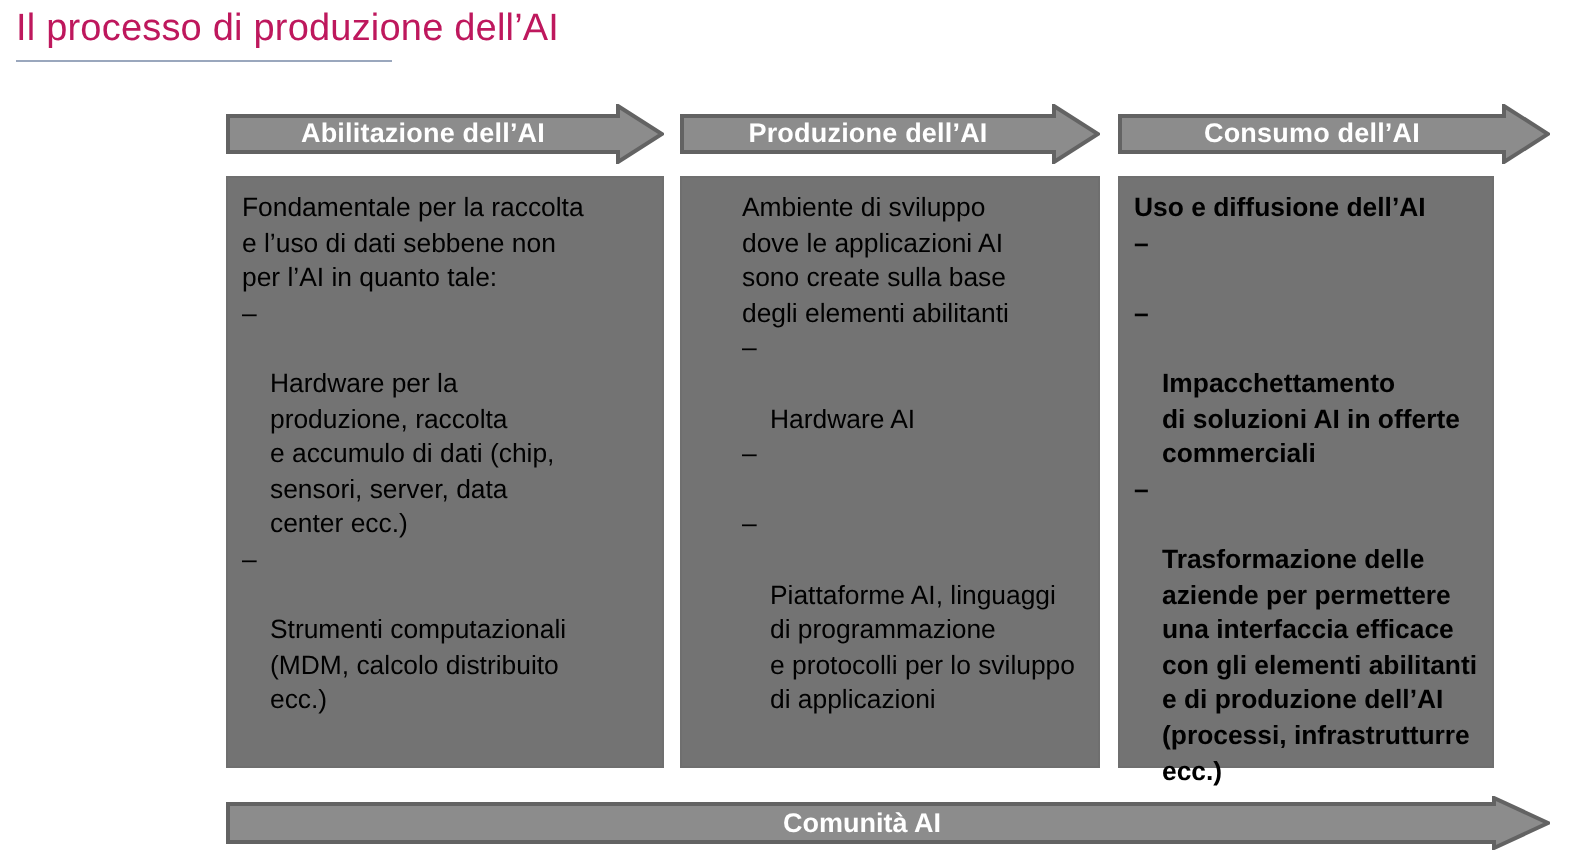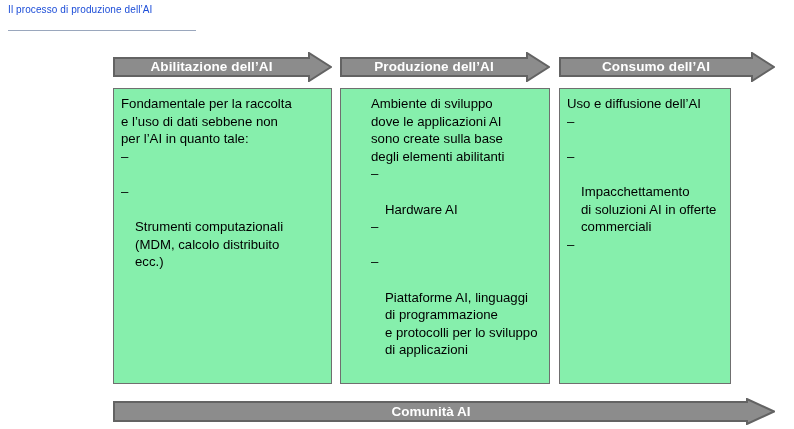--- a/index.html
+++ b/index.html
@@ -13,22 +13,22 @@
     position: relative;
     font-family: "Liberation Sans", sans-serif;
     overflow: hidden;
   }
 
   
   #page-title {
     position: absolute;
     left: 8px;
     top: 4px;
-    font-size: 10px;
-    color: #1d4ed8;
+    font-size: 19px;
+    color: #be185d;
     letter-spacing: 0.1px;
     white-space: nowrap;
   }
   #title-rule {
     position: absolute;
     left: 8px;
     top: 30px;
     width: 188px;
     height: 1px;
     background: #9aa7bd;
@@ -64,27 +64,27 @@
   #arrow-header-1 { left: 113px;  width: 219px; }
   #arrow-header-2 { left: 340px;  width: 210px; text-decoration: underline; }
   #arrow-header-3 { left: 559px;  width: 216px; }
 
   
   .content-box {
     position: absolute;
     top: 88px;
     height: 296px;
     border: 1px solid #6f6f6f;
-    background: #86efac;
+    background: #737373;
     box-sizing: border-box;
     padding: 6px 5px 4px 7px;
   }
   #content-box-1 { left: 113px;  width: 219px; }
   #content-box-2 { left: 340px;  width: 210px; padding-left: 30px; }
-  #content-box-3 { left: 559px;  width: 172px; }
+  #content-box-3 { left: 559px;  width: 188px; font-weight: bold; }
 
   .box-intro {
     font-size: 13.2px;
     line-height: 17.6px;
     color: #000000;
     margin: 0 0 0 0;
     white-space: pre-line;
   }
   .bullet-list {
     list-style: none;
@@ -146,20 +146,25 @@
   <div class="arrow-label">Abilitazione dell’AI</div>
 </div>
 
 <div class="content-box" id="content-box-1">
   <p class="box-intro">Fondamentale per la raccolta
 e l’uso di dati sebbene non
 per l’AI in quanto tale:</p>
   <ul class="bullet-list">
     <li class="bullet-item">
       <span class="dash">–</span>
+      <span>Hardware per la
+produzione, raccolta
+e accumulo di dati (chip,
+sensori, server, data
+center ecc.)</span>
     </li>
     <li class="bullet-item">
       <span class="dash">–</span>
       <span>Strumenti computazionali
 (MDM, calcolo distribuito
 ecc.)</span>
     </li>
   </ul>
 </div>
 
@@ -207,20 +212,27 @@
       <span class="dash">–</span>
     </li>
     <li class="bullet-item">
       <span class="dash">–</span>
       <span>Impacchettamento
 di soluzioni AI in offerte
 commerciali</span>
     </li>
     <li class="bullet-item">
       <span class="dash">–</span>
+      <span>Trasformazione delle
+aziende per permettere
+una interfaccia efficace
+con gli elementi abilitanti
+e di produzione dell’AI
+(processi, infrastrutturre
+ecc.)</span>
     </li>
   </ul>
 </div>
 
 <div id="bottom-arrow">
   <svg viewBox="0 0 662 27" preserveAspectRatio="none">
     <polygon points="1,4 634,4 634,1 661,13.5 634,26 634,23 1,23" fill="#8c8c8c" stroke="#636363" stroke-width="2" stroke-linejoin="miter"></polygon>
   </svg>
   <div id="bottom-arrow-label">Comunità AI</div>
 </div>

